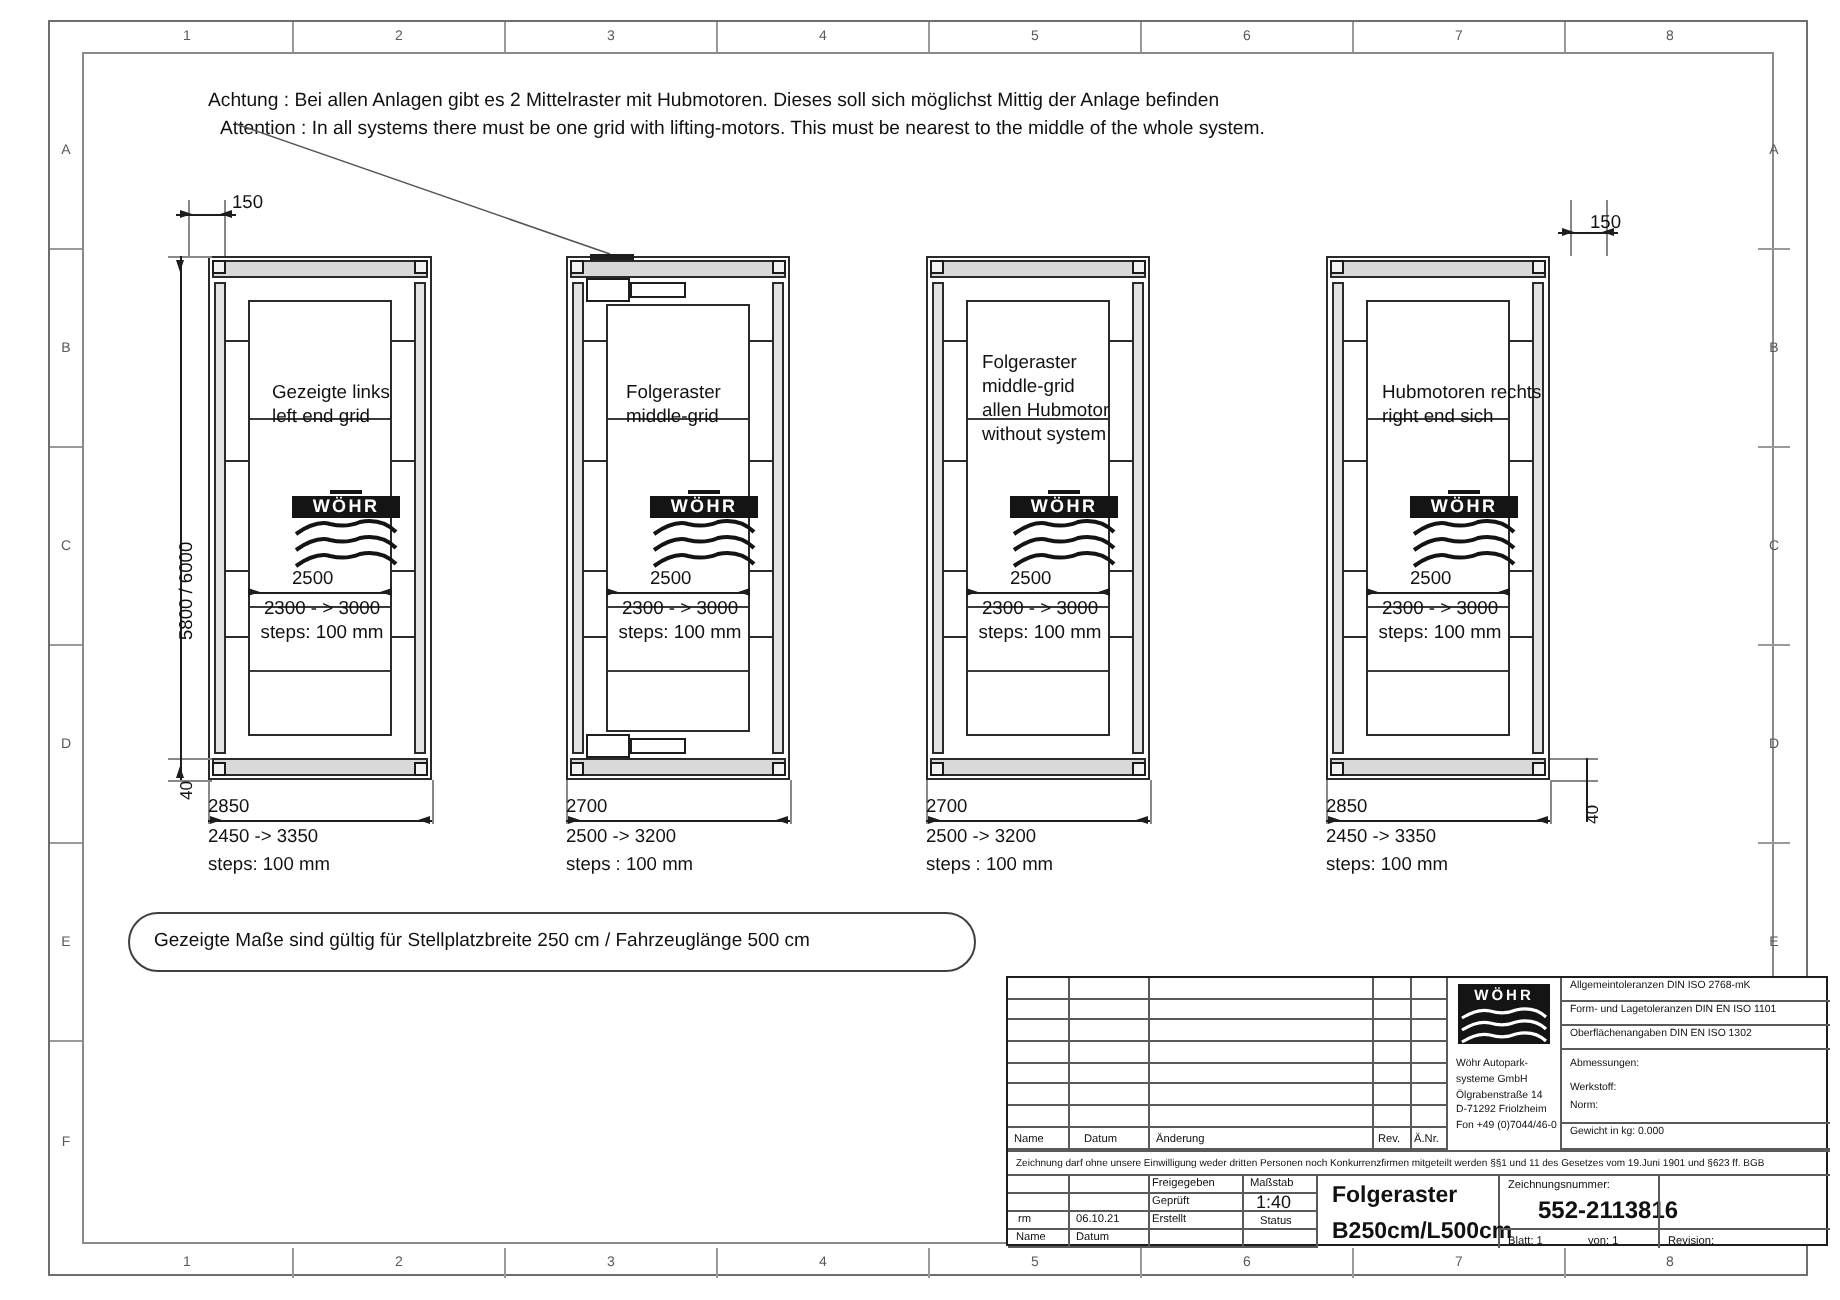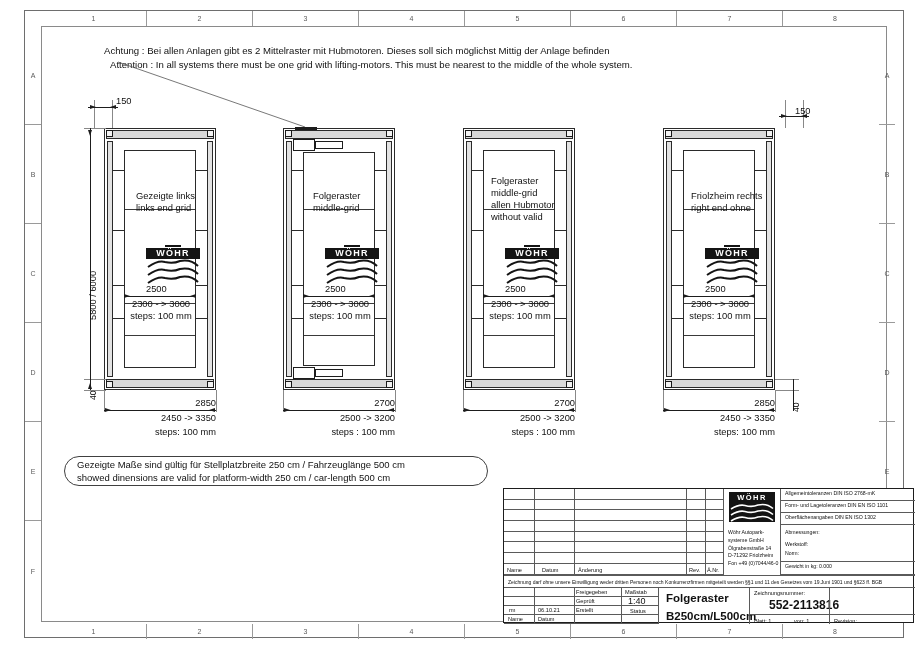--- a/index.html
+++ b/index.html
@@ -152,21 +152,21 @@
   .ext-hline {
     position: absolute;
     border-top: 1px solid #888;
     height: 0;
   }
   .dim-txt {
     position: absolute;
     font-size: 9.3px;
     color: #111;
     white-space: nowrap;
-    text-align: right;
+    text-align: left;
   }
   .arrow-l, .arrow-r {
     position: absolute;
     width: 0; height: 0;
     border-top: 2.5px solid transparent;
     border-bottom: 2.5px solid transparent;
   }
   .arrow-l { border-right: 6px solid #1d1d1d; }
   .arrow-r { border-left: 6px solid #1d1d1d; }
   .arrow-u, .arrow-d {
@@ -380,21 +380,21 @@
     <div class="side-tick" style="left:113px; top:230px;"></div>
     <div class="side-tick" style="left:113px; top:285px;"></div>
     <div class="side-tick" style="left:113px; top:318px;"></div>
     <div class="side-tick" style="left:196px; top:170px;"></div>
     <div class="side-tick" style="left:196px; top:230px;"></div>
     <div class="side-tick" style="left:196px; top:285px;"></div>
     <div class="side-tick" style="left:196px; top:318px;"></div>
 
     <div class="mod-label" style="left:136px; top:190px;">
       <div>Gezeigte links</div>
-      <div>links end grid</div>
+      <div>left end grid</div>
     </div>
 
     <div class="wohr-logo" style="left:146px; top:245px;">
       <div class="wohr-tip"></div>
       <div class="wohr-bar">WÖHR</div>
       <svg width="54" height="26">
         <path d="M2,8 Q12,1 19,3 Q27,5 34,2 Q45,0 52,7" stroke="#141414" stroke-width="2" fill="none"></path>
         <path d="M2,16 Q12,9 19,11 Q27,13 34,10 Q45,8 52,15" stroke="#141414" stroke-width="2" fill="none"></path>
         <path d="M2,24 Q12,17 19,19 Q27,21 34,18 Q45,16 52,23" stroke="#141414" stroke-width="2" fill="none"></path>
       </svg>
@@ -527,21 +527,21 @@
     <div class="side-tick" style="left:472px; top:318px;"></div>
     <div class="side-tick" style="left:555px; top:170px;"></div>
     <div class="side-tick" style="left:555px; top:230px;"></div>
     <div class="side-tick" style="left:555px; top:285px;"></div>
     <div class="side-tick" style="left:555px; top:318px;"></div>
 
     <div class="mod-label" style="left:491px; top:175px;">
       <div>Folgeraster</div>
       <div>middle-grid</div>
       <div>allen Hubmotor</div>
-      <div>without valid</div>
+      <div>without system</div>
     </div>
 
     <div class="wohr-logo" style="left:505px; top:245px;">
       <div class="wohr-tip"></div>
       <div class="wohr-bar">WÖHR</div>
       <svg width="54" height="26">
         <path d="M2,8 Q12,1 19,3 Q27,5 34,2 Q45,0 52,7" stroke="#141414" stroke-width="2" fill="none"></path>
         <path d="M2,16 Q12,9 19,11 Q27,13 34,10 Q45,8 52,15" stroke="#141414" stroke-width="2" fill="none"></path>
         <path d="M2,24 Q12,17 19,19 Q27,21 34,18 Q45,16 52,23" stroke="#141414" stroke-width="2" fill="none"></path>
       </svg>
@@ -598,22 +598,22 @@
     <div class="side-tick" style="left:672px; top:170px;"></div>
     <div class="side-tick" style="left:672px; top:230px;"></div>
     <div class="side-tick" style="left:672px; top:285px;"></div>
     <div class="side-tick" style="left:672px; top:318px;"></div>
     <div class="side-tick" style="left:755px; top:170px;"></div>
     <div class="side-tick" style="left:755px; top:230px;"></div>
     <div class="side-tick" style="left:755px; top:285px;"></div>
     <div class="side-tick" style="left:755px; top:318px;"></div>
 
     <div class="mod-label" style="left:691px; top:190px;">
-      <div>Friolzheim rechts</div>
-      <div>right end ohne</div>
+      <div>Hubmotoren rechts</div>
+      <div>right end sich</div>
     </div>
 
     <div class="wohr-logo" style="left:705px; top:245px;">
       <div class="wohr-tip"></div>
       <div class="wohr-bar">WÖHR</div>
       <svg width="54" height="26">
         <path d="M2,8 Q12,1 19,3 Q27,5 34,2 Q45,0 52,7" stroke="#141414" stroke-width="2" fill="none"></path>
         <path d="M2,16 Q12,9 19,11 Q27,13 34,10 Q45,8 52,15" stroke="#141414" stroke-width="2" fill="none"></path>
         <path d="M2,24 Q12,17 19,19 Q27,21 34,18 Q45,16 52,23" stroke="#141414" stroke-width="2" fill="none"></path>
       </svg>
@@ -639,21 +639,20 @@
     <div class="dim-txt" style="left:663px; top:427px; width:112px;">steps:  100 mm</div>
 
     <div class="ext-hline" style="left:775px; top:379px; width:24px;"></div>
     <div class="ext-hline" style="left:775px; top:390px; width:24px;"></div>
     <div class="dim-vline" style="left:793px; top:379px; height:32px;"></div>
     <div class="vdim-txt" style="left:791px; top:412px; font-size:8.6px;">40</div>
   </div>
 
   <div class="note-oval">
     <div>Gezeigte Maße sind gültig für Stellplatzbreite 250 cm / Fahrzeuglänge 500 cm</div>
-    <div>showed dinensions are valid for platform-width 250 cm / car-length  500 cm</div>
   </div>
 
   <div class="titleblock">
 
     <div class="rev-table">
       <div class="rev-col" style="left:30px;"></div>
       <div class="rev-col" style="left:70px;"></div>
       <div class="rev-col" style="left:182px;"></div>
       <div class="rev-col" style="left:201px;"></div>
       <div class="rev-col" style="left:219px;"></div>

